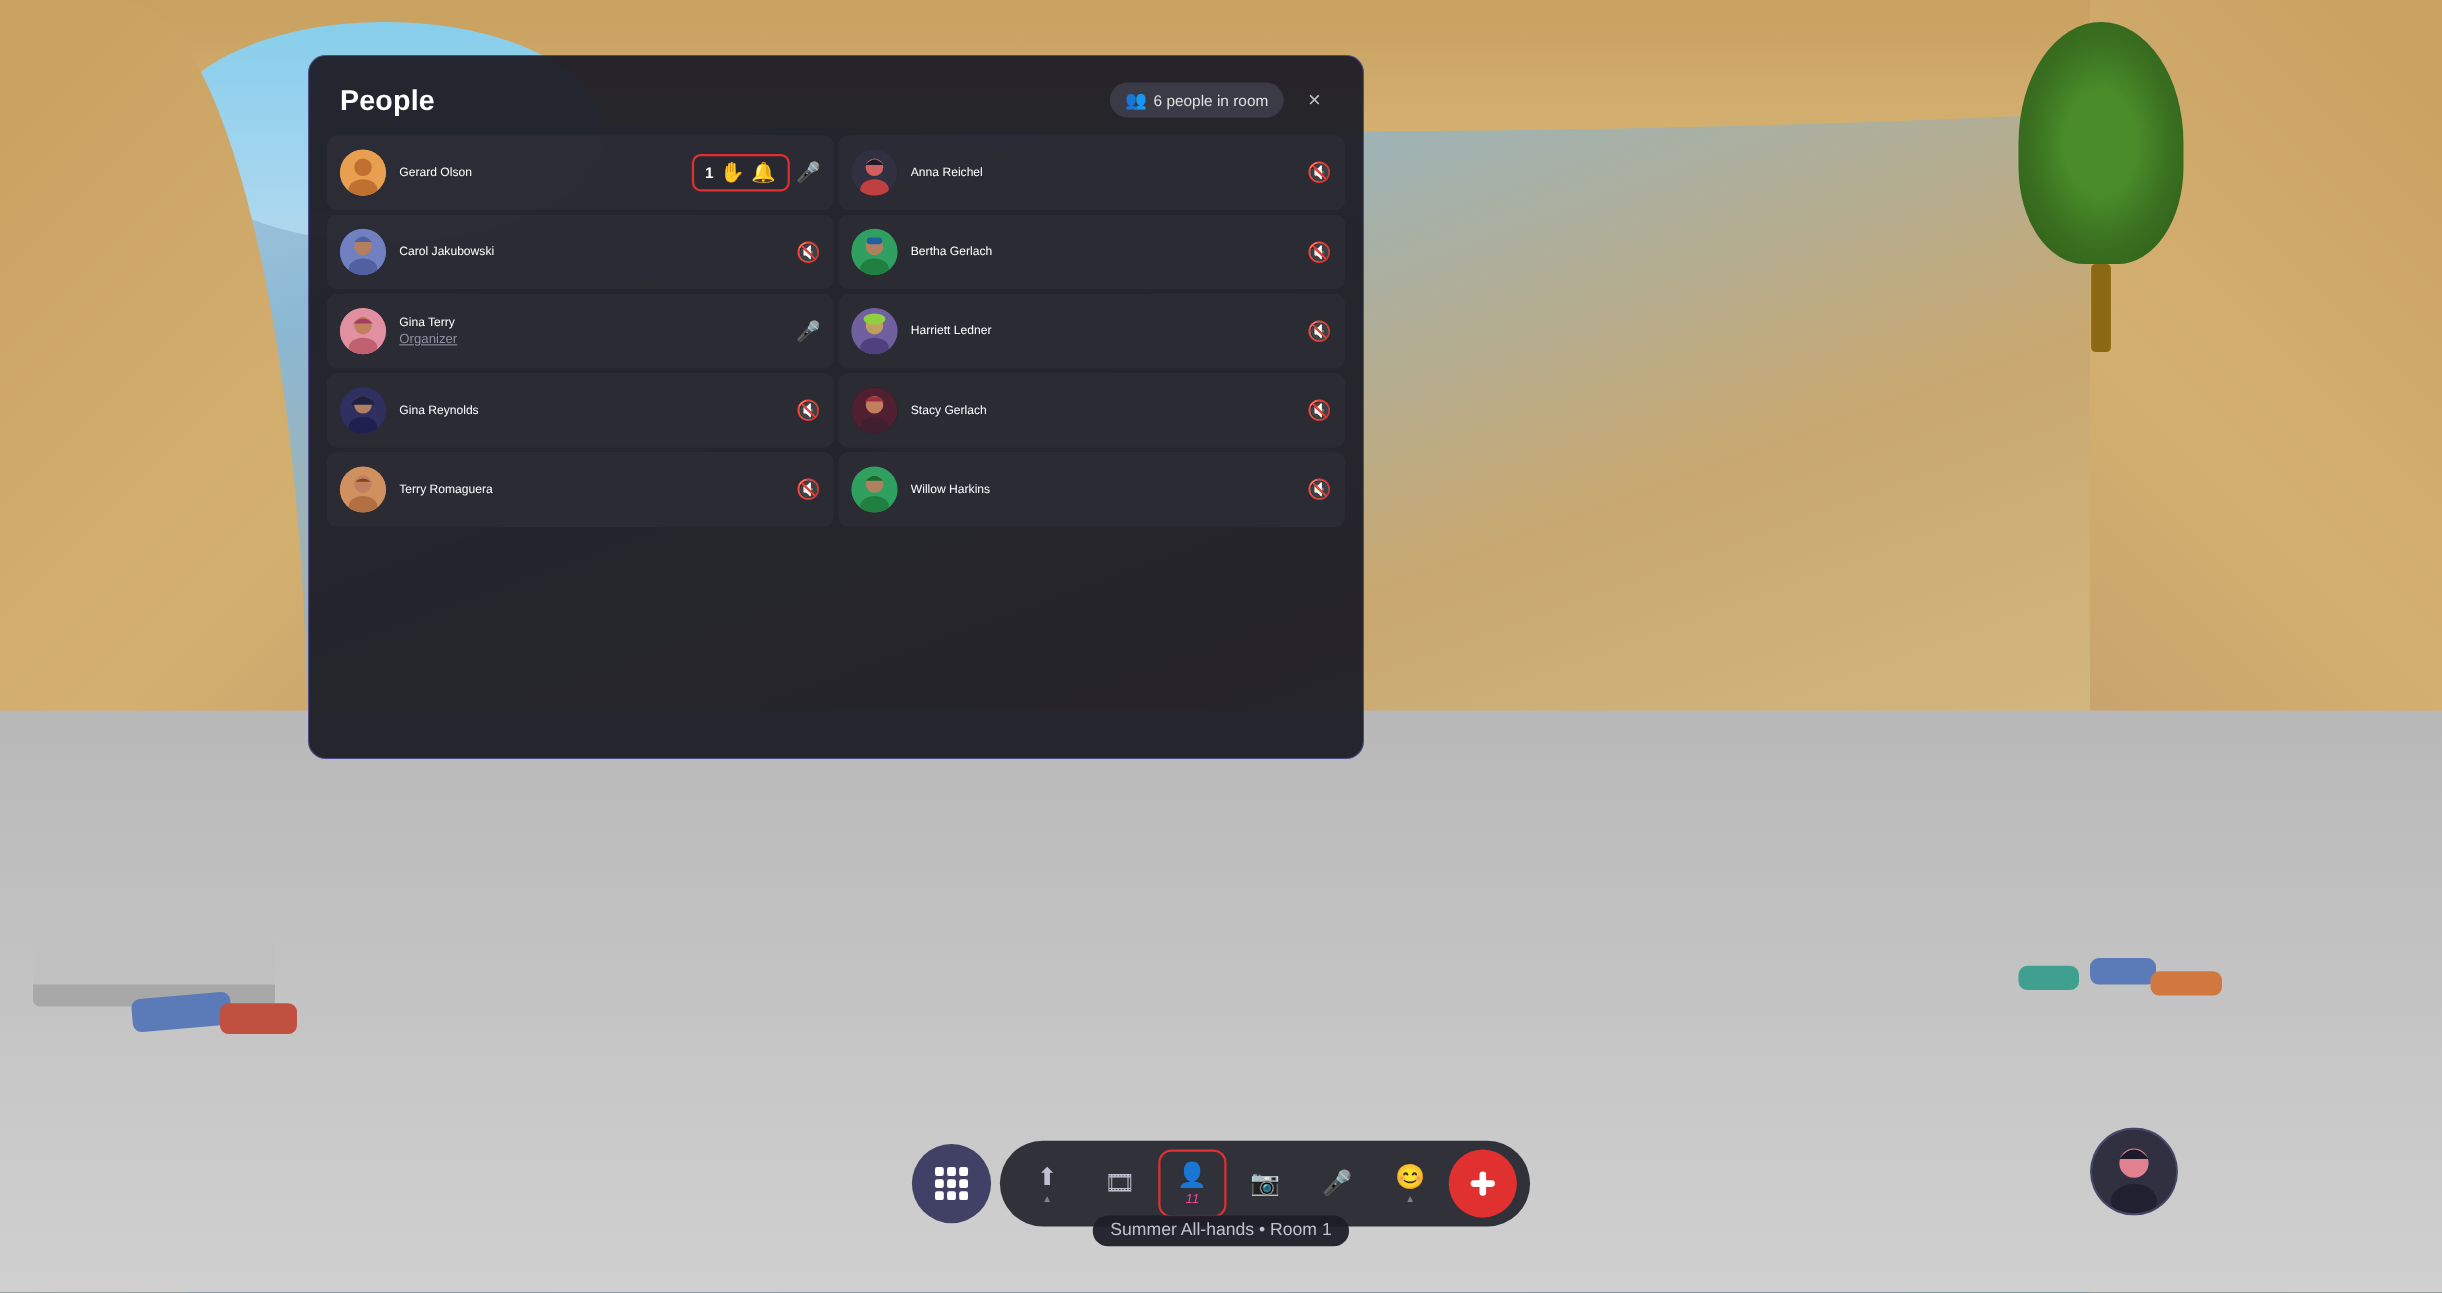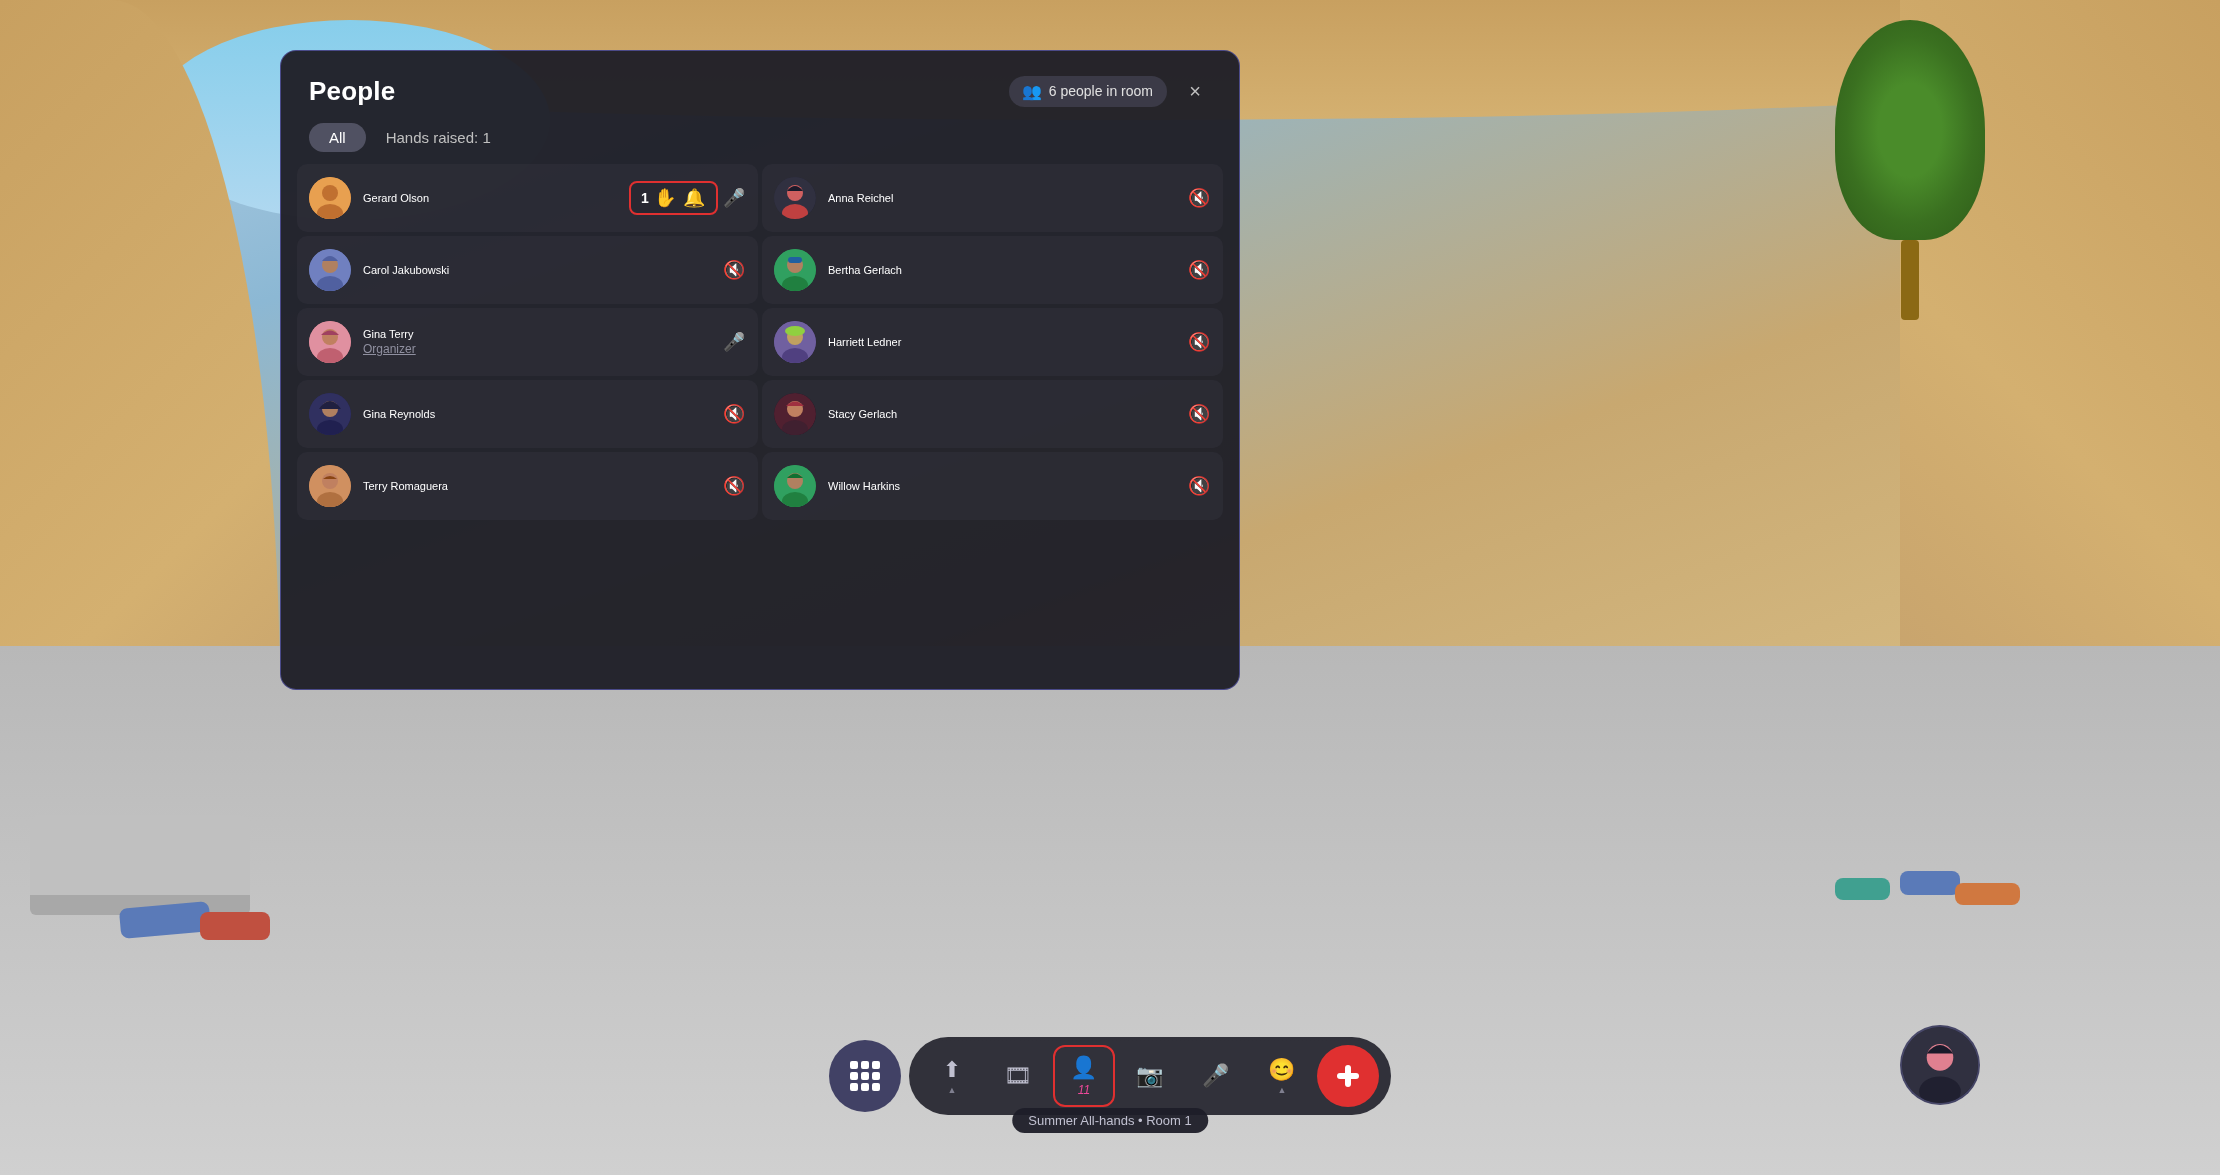--- a/index.html
+++ b/index.html
@@ -432,21 +432,21 @@
     }
 
     
     .status-label {
       position: absolute;
       bottom: 42px;
       left: 50%;
       transform: translateX(-50%);
       background: rgba(30, 30, 40, 0.95);
       color: #c0c0d0;
-      font-size: 13px;
+      font-size: 16px;
       padding: 5px 16px;
       border-radius: 20px;
       white-space: nowrap;
       z-index: 21;
     }
 
     
     .user-avatar-br {
       position: absolute;
       bottom: 70px;
@@ -491,24 +491,20 @@
     <span class="panel-title">People</span>
     <div class="panel-header-right">
       <div class="people-count-badge">
         <span class="people-count-icon">👥</span>
         <span>6 people in room</span>
       </div>
       <div class="close-btn">×</div>
     </div>
   </div>
 
-  <div class="panel-tabs">
-    <div class="tab-all">All</div>
-    <div class="tab-hands">Hands raised: 1</div>
-  </div>
 
   <div class="people-list">
 
     <div class="person-row highlighted">
       <div class="person-avatar avatar-gerard">
         <svg width="42" height="42" viewBox="0 0 42 42">
           <circle cx="21" cy="21" r="21" fill="#e8a050"></circle>
           <circle cx="21" cy="16" r="8" fill="#c07030"></circle>
           <ellipse cx="21" cy="36" rx="13" ry="9" fill="#c07030"></ellipse>
         </svg>

